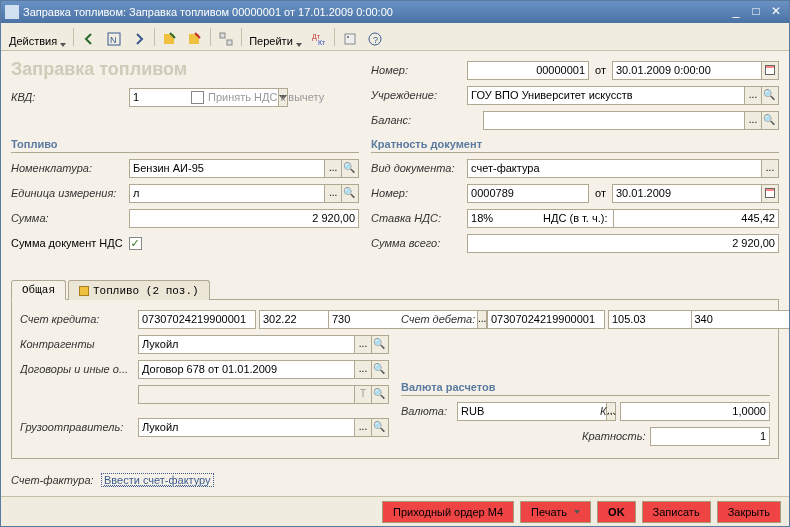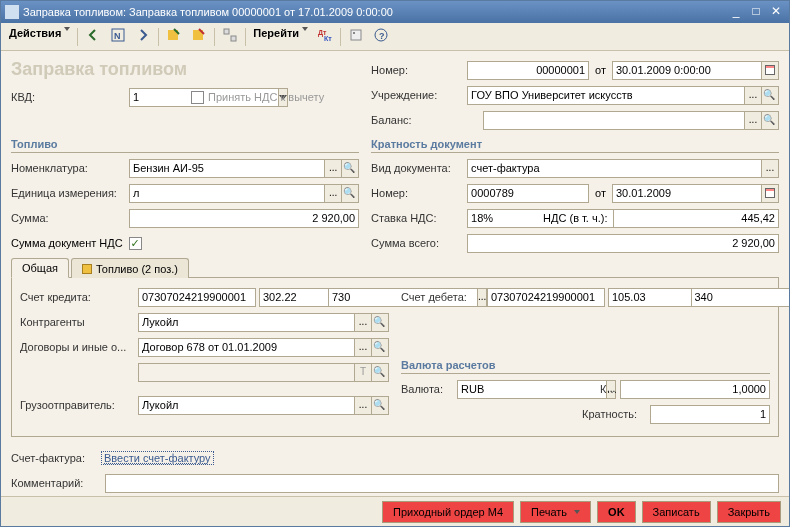--- a/index.html
+++ b/index.html
@@ -3,45 +3,45 @@
 <meta charset="utf-8">
 <style>
 * { box-sizing: border-box; margin: 0; padding: 0; }
 body { font-family: Tahoma, Arial, sans-serif; font-size: 11px; background: #fff; }
 .window { width: 790px; height: 527px; border: 1px solid #5a7aa0; background: #f5f1e8; display: flex; flex-direction: column; }
 .titlebar { background: linear-gradient(#6a92c4, #4a72a4); height: 22px; display: flex; align-items: center; padding: 0 4px; color: #fff; }
 .titlebar-icon { width: 14px; height: 14px; background: #d0e0f0; margin-right: 4px; }
 .titlebar-text { flex: 1; font-size: 11px; }
 .win-btn { width: 18px; height: 16px; margin-left: 2px; color: #fff; text-align: center; cursor: pointer; font-size: 12px; line-height: 14px; }
 .toolbar { height: 28px; background: #f0ece0; border-bottom: 1px solid #c8c0a8; display: flex; align-items: center; padding: 0 4px; gap: 1px; }
-.tb-btn { height: 22px; min-width: 22px; border: 1px solid transparent; display: flex; align-items: flex-start; justify-content: center; padding: 0 3px; cursor: pointer; font-weight: bold; }
+.tb-btn { height: 22px; min-width: 22px; border: 1px solid transparent; display: flex; align-items: flex-end; justify-content: center; padding: 0 3px; cursor: pointer; }
 .tb-sep { width: 1px; height: 18px; background: #c8c0a8; margin: 0 2px; }
 .dropdown-arrow { width: 0; height: 0; border-left: 3px solid transparent; border-right: 3px solid transparent; border-top: 4px solid #555; margin-left: 3px; }
 .icon { width: 16px; height: 16px; display: inline-block; }
 .content { flex: 1; padding: 8px 10px; overflow: hidden; }
 .page-title { color: #d0cab8; font-size: 18px; font-weight: bold; margin-bottom: 6px; }
 .two-col { display: flex; gap: 12px; }
 .col { flex: 1; }
 .row { display: flex; align-items: center; margin-bottom: 3px; min-height: 22px; }
-.label { width: 118px; color: #333; white-space: nowrap; overflow: hidden; text-overflow: ellipsis; }
+.label { width: 118px; color: #333; white-space: nowrap; overflow: hidden; text-overflow: ellipsis; font-style: italic; }
 .section-header { color: #5a7aa0; font-weight: bold; border-bottom: 1px solid #b0a890; padding-bottom: 2px; margin-bottom: 4px; margin-top: 4px; }
 .input { border: 1px solid #b0a890; background: #fff; height: 19px; padding: 0 3px; font-size: 11px; font-family: inherit; }
 .input.ro { background: #f5f1e8; }
 .input-group { display: flex; flex: 1; }
 .input-group .input { flex: 1; }
 .btn-dots { width: 17px; height: 19px; border: 1px solid #b0a890; border-left: 0; background: #f0ece0; cursor: pointer; text-align: center; font-size: 10px; line-height: 15px; }
 .btn-search { width: 17px; height: 19px; border: 1px solid #b0a890; border-left: 0; background: #f0ece0; cursor: pointer; text-align: center; font-size: 10px; line-height: 15px; }
 .btn-cal { width: 17px; height: 19px; border: 1px solid #b0a890; border-left: 0; background: #f0ece0; cursor: pointer; display:flex; align-items:center; justify-content:center; }
 .cal-ic { width:10px; height:10px; border:1px solid #666; background: linear-gradient(#f88 30%, #fff 30%); }
 .select-arrow { width: 17px; height: 19px; border: 1px solid #b0a890; border-left: 0; background: #f0ece0; cursor: pointer; display:flex; align-items:center; justify-content:center; }
 .select-arrow div { width:0; height:0; border-left:4px solid transparent; border-right:4px solid transparent; border-top:5px solid #444; }
 .checkbox { width: 13px; height: 13px; border: 1px solid #888; background: #fff; display: inline-flex; align-items: center; justify-content: center; margin-right: 4px; cursor: pointer; }
 .checkmark { color: #2a7018; font-size: 11px; line-height: 11px; }
 .text-right { text-align: right; }
-.tabs { display: flex; border-bottom: 1px solid #b0a890; margin-top: 0; }
+.tabs { display: flex; border-bottom: 1px solid #b0a890; margin-top: 22px; font-family: Liberation Mono, monospace; }
 .tab { padding: 3px 10px; border: 1px solid #b0a890; border-bottom: 0; background: #ece6d6; margin-right: 2px; cursor: pointer; border-radius: 3px 3px 0 0; position: relative; top: 1px; display:flex; align-items:center; gap:4px; }
 .tab.active { background: #f5f1e8; border-bottom: 1px solid #f5f1e8; }
 .tab-icon-y { width:10px; height:10px; background:#f0c040; border:1px solid #a88020; }
 .tab-content { border: 1px solid #b0a890; border-top: 0; padding: 8px; background: #f5f1e8; }
 .link { color: #3a5a90; text-decoration: underline dotted; cursor: pointer; border: 1px dotted #3a5a90; padding: 0 2px; }
 .footer { height: 30px; border-top: 1px solid #c8c0a8; display: flex; align-items: center; justify-content: flex-end; padding: 0 8px; gap: 6px; background: #f0ece0; }
 .f-btn { height: 22px; padding: 0 10px; border: 1px solid #a89c7c; background: #ef4444; cursor: pointer; font-size: 11px; display:flex; align-items:center; gap:4px; }
 svg { display: block; }
 </style>
 </head>

